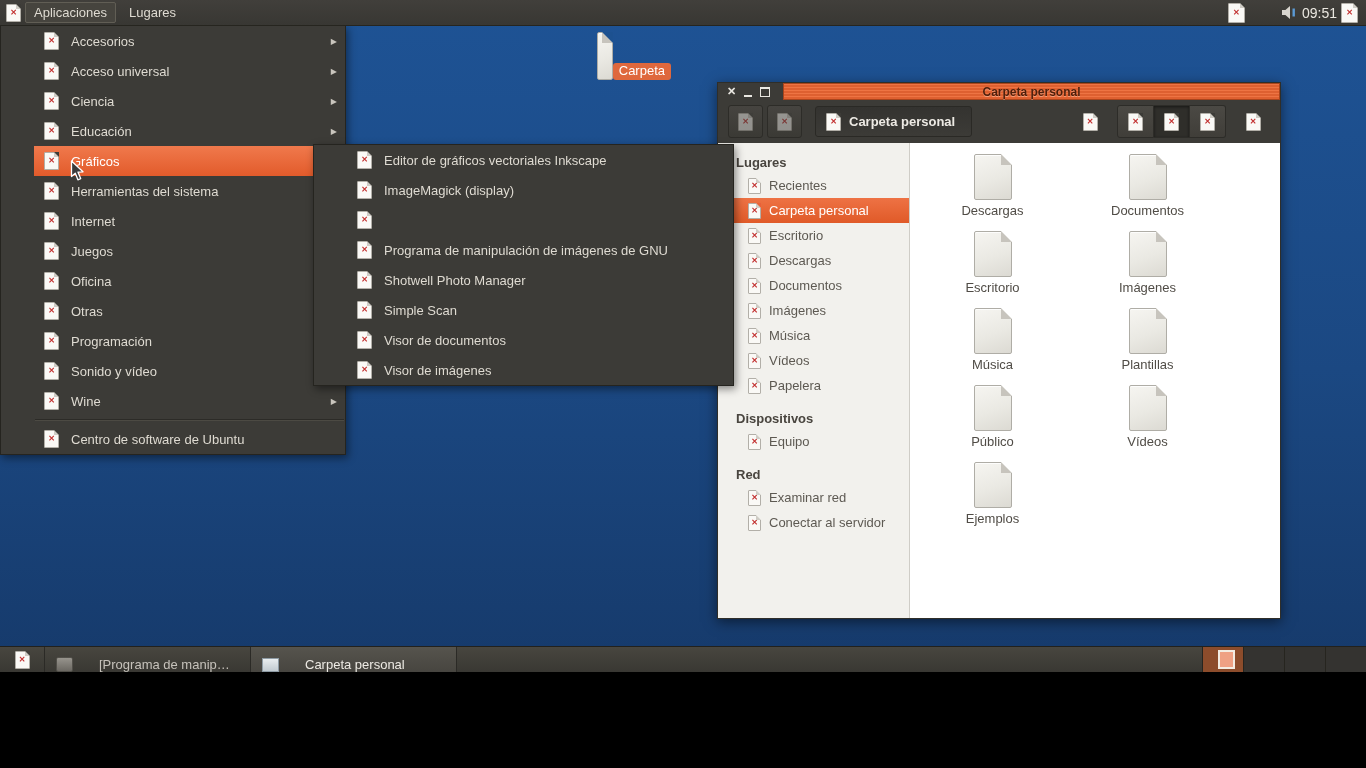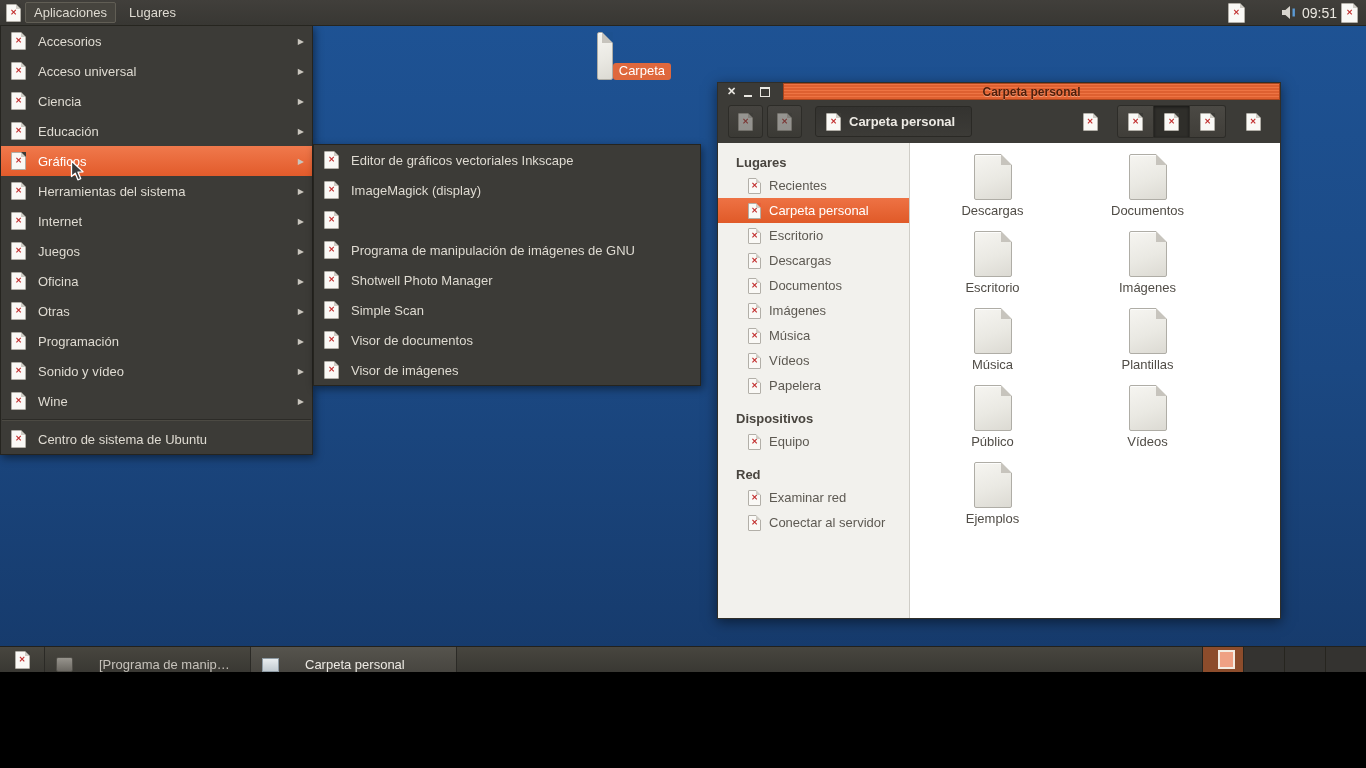--- a/index.html
+++ b/index.html
@@ -29,21 +29,21 @@
       display:flex;align-items:center;color:#DFDBD2;--cut:#3C3B37;}
   .panel-logo{margin-left:6px;}
   .panel-menu{padding:3px 9px;margin-left:4px;cursor:default;}
   .panel-menu.pressed{background:#46443E;border:1px solid #615E55;border-radius:2px;padding:2px 8px;}
   .panel-right{margin-left:auto;display:flex;align-items:center;gap:4px;padding-right:8px;}
   .gap-w{width:28px;}
   .clock{font-size:14px;color:#EAE7E0;}
 
   
   .menu{position:absolute;background:#3C3B37;border:1px solid #25241F;
-      box-shadow:2px 3px 8px rgba(0,0,0,.45);--cut:#3C3B37;z-index:15;}
+      box-shadow:2px 3px 8px rgba(0,0,0,.45);--cut:#3C3B37;z-index:15;padding-left:33px;}
   .apps-menu{left:0;top:25px;width:311px;}
   .sub-menu{left:313px;top:144px;width:386px;}
   .menu-item{height:30px;display:flex;align-items:center;gap:12px;padding:0 8px 0 10px;
       color:#DFDBD2;white-space:nowrap;}
   .menu-item .mi-label{flex:1;overflow:hidden;}
   .menu-item.sel{background:linear-gradient(#F0794C,#E25B2B);color:#FFFFFF;}
   .mi-arrow{font-size:8px;color:#C9C5BD;}
   .menu-sep{height:1px;background:#2C2B27;border-bottom:1px solid #4C4A43;margin:3px 1px;}
 
   
@@ -352,21 +352,21 @@
         <span class="mi-arrow">▶</span>
       </div>
     <div class="menu-item">
         <span class="bi"></span>
         <span class="mi-label">Wine</span>
         <span class="mi-arrow">▶</span>
       </div>
     <div class="menu-sep"></div>
     <div class="menu-item">
         <span class="bi"></span>
-        <span class="mi-label">Centro de sistema de Ubuntu</span>
+        <span class="mi-label">Centro de software de Ubuntu</span>
       </div>
   </div>
 
   <div class="menu sub-menu">
     <div class="menu-item">
         <span class="bi"></span>
         <span class="mi-label">Editor de gráficos vectoriales Inkscape</span>
       </div>
     <div class="menu-item">
         <span class="bi"></span>

